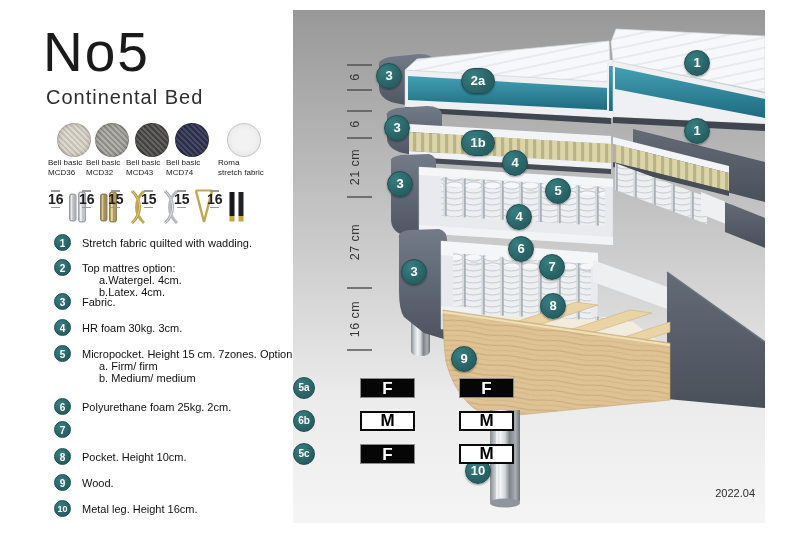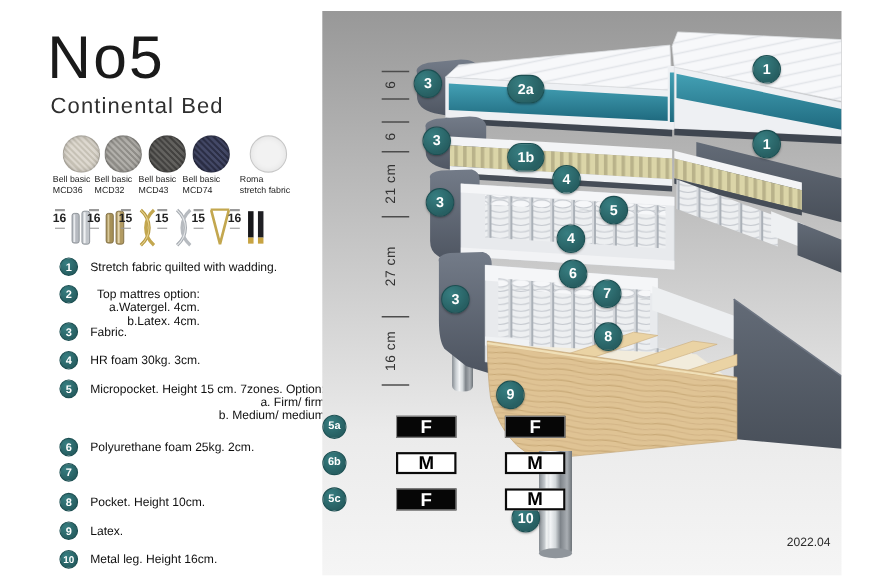--- a/index.html
+++ b/index.html
@@ -21,29 +21,29 @@
   .sw3{background:repeating-linear-gradient(45deg,#63625f 0 2px,#434240 2px 4px),
                   repeating-linear-gradient(-45deg,rgba(255,255,255,.15) 0 2px,rgba(0,0,0,.15) 2px 4px);}
   .sw4{background:repeating-linear-gradient(45deg,#444967 0 2px,#2b2e45 2px 4px),
                   repeating-linear-gradient(-45deg,rgba(255,255,255,.12) 0 2px,rgba(0,0,0,.2) 2px 4px);}
   .sw5{background:#f2f2f2;border-color:#c7c7c7;box-shadow:inset 0 0 6px rgba(0,0,0,.08);}
   .swlabel{position:absolute;top:158px;width:52px;font-size:8px;line-height:9.5px;color:#222;}
 
   .legopt{position:absolute;top:185px;height:46px;display:flex;gap:3px;}
   .numcol{display:flex;flex-direction:column;align-items:center;padding-top:3px;}
   .numcol .dash{width:9px;height:1.5px;background:#9a9a9a;margin:2px 0;}
-  .numcol .hnum{font-size:11px;font-weight:bold;color:#222;line-height:11px;}
+  .numcol .hnum{font-size:14px;font-weight:bold;color:#222;line-height:11px;}
   .legicon{margin-top:2px;}
 
   .li{position:absolute;left:54px;display:flex;gap:11px;}
   .ln{flex:0 0 17px;width:17px;height:17px;border-radius:50%;color:#fff;text-align:center;
       font-size:10px;font-weight:bold;line-height:17px;
       background:radial-gradient(circle at 35% 30%,#377e81,#275f62 70%);border:1px solid #1c4f52;box-sizing:border-box;}
   .ln.small{font-size:9px;}
-  .lt{font-size:11px;line-height:14px;color:#101010;padding-top:2px;text-align:right;}
+  .lt{font-size:11px;line-height:14px;color:#101010;padding-top:2px;}
   .sub{margin-left:17px;line-height:11.5px;}
 
   
   .diagram{position:absolute;left:293px;top:10px;width:472px;height:513px;
            background:linear-gradient(180deg,#989898 0%,#c2c2c2 38%,#ebebeb 75%,#f5f5f5 100%);}
   .diagram svg{position:absolute;left:0;top:0;}
 
   .rl{position:absolute;left:33px;width:60px;height:16px;transform:rotate(-90deg);
       text-align:center;font-size:12.5px;color:#333;letter-spacing:.5px;}
 
@@ -183,21 +183,21 @@
   </div>
 <div class="li" style="top:421px">
     <span class="ln">7</span>
   </div>
 <div class="li" style="top:448px">
     <span class="ln">8</span>
     <div class="lt"><span>Pocket. Height 10cm.</span></div>
   </div>
 <div class="li" style="top:474px">
     <span class="ln">9</span>
-    <div class="lt"><span>Latex.</span></div>
+    <div class="lt"><span>Wood.</span></div>
   </div>
 <div class="li" style="top:500px">
     <span class="ln small">10</span>
     <div class="lt"><span>Metal leg. Height 16cm.</span></div>
   </div>
 
 <div class="diagram">
 
 <svg width="472" height="513" viewBox="0 0 472 513">
   <defs>

